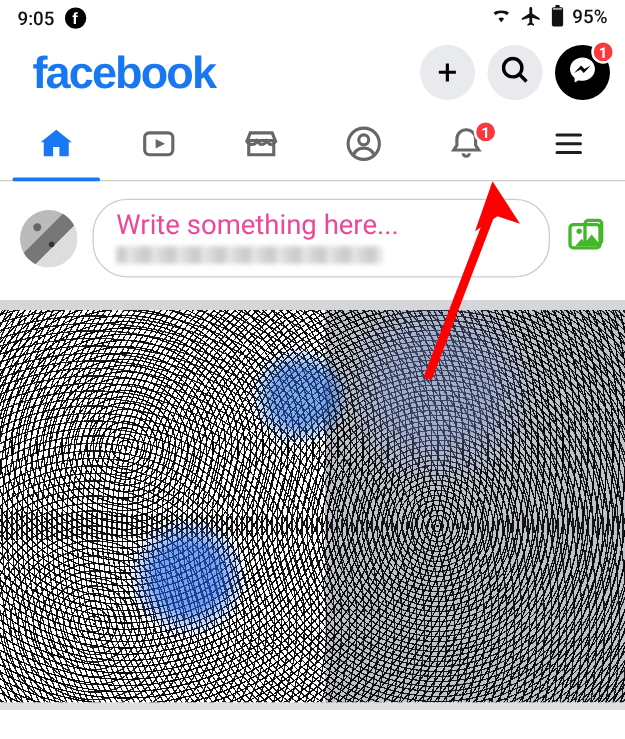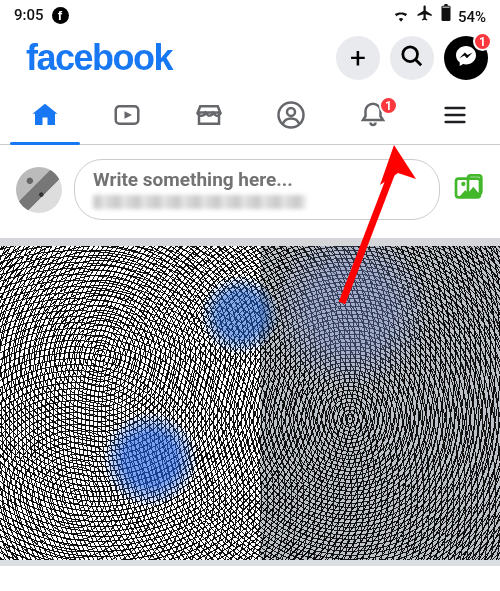--- a/index.html
+++ b/index.html
@@ -15,21 +15,21 @@
   .status-bar {
     height: 30px;
     display: flex;
     align-items: center;
     justify-content: space-between;
     padding: 0 14px;
     font-size: 15px;
     font-weight: 500;
     color: #111;
   }
-  .status-left, .status-right { display: flex; align-items: flex-end; gap: 8px; }
+  .status-left, .status-right { display: flex; align-items: flex-start; gap: 8px; }
   .status-right { gap: 6px; }
   .fb-glyph {
     width: 17px; height: 17px; border-radius: 50%;
     background: #000; color: #fff; display: flex;
     align-items: center; justify-content: center;
     font-weight: 900; font-size: 13px; font-family: Arial, sans-serif;
   }
   
   .header {
     display: flex;
@@ -113,21 +113,21 @@
     flex: 1;
     border: 1px solid #c9ccd1;
     border-radius: 28px;
     padding: 8px 18px 10px 18px;
     display: flex;
     flex-direction: column;
     gap: 4px;
     min-height: 52px;
     justify-content: center;
   }
-  .compose-text { font-size: 19px; color: #737373; font-weight: bold; }
+  .compose-text { font-size: 22px; color: #ec4899; }
   .compose-blur {
     height: 14px;
     background: repeating-linear-gradient(90deg,#ccc 0 8px,#e3e3e3 8px 14px,#d6d6d6 14px 20px);
     filter: blur(2px);
     width: 65%;
     border-radius: 2px;
   }
   .photo-btn { flex-shrink: 0; }
   
   .feed {
@@ -172,21 +172,21 @@
           <path fill="#111" d="M21 16v-2l-8-5V3.5C13 2.67 12.33 2 11.5 2S10 2.67 10 3.5V9l-8 5v2l8-2.5V19l-2 1.5V22l3.5-1 3.5 1v-1.5L13 19v-5.5l8 2.5z"></path>
         </svg>
     </span>
     <span>
       <svg width="12" height="18" viewBox="0 0 12 20">
           <rect x="1" y="2" width="10" height="17" rx="1.5" fill="#111"></rect>
           <rect x="4" y="0" width="4" height="2.5" rx="1" fill="#111"></rect>
           <rect x="2" y="3" width="8" height="1" fill="#fff"></rect>
         </svg>
     </span>
-    <span>54%</span>
+    <span>95%</span>
   </div>
 </div>
 
 <div class="header">
   <div class="logo">facebook</div>
   <div class="header-actions">
     <div class="circle-btn">
       <span class="create-plus">+</span>
     </div>
     <div class="circle-btn">

